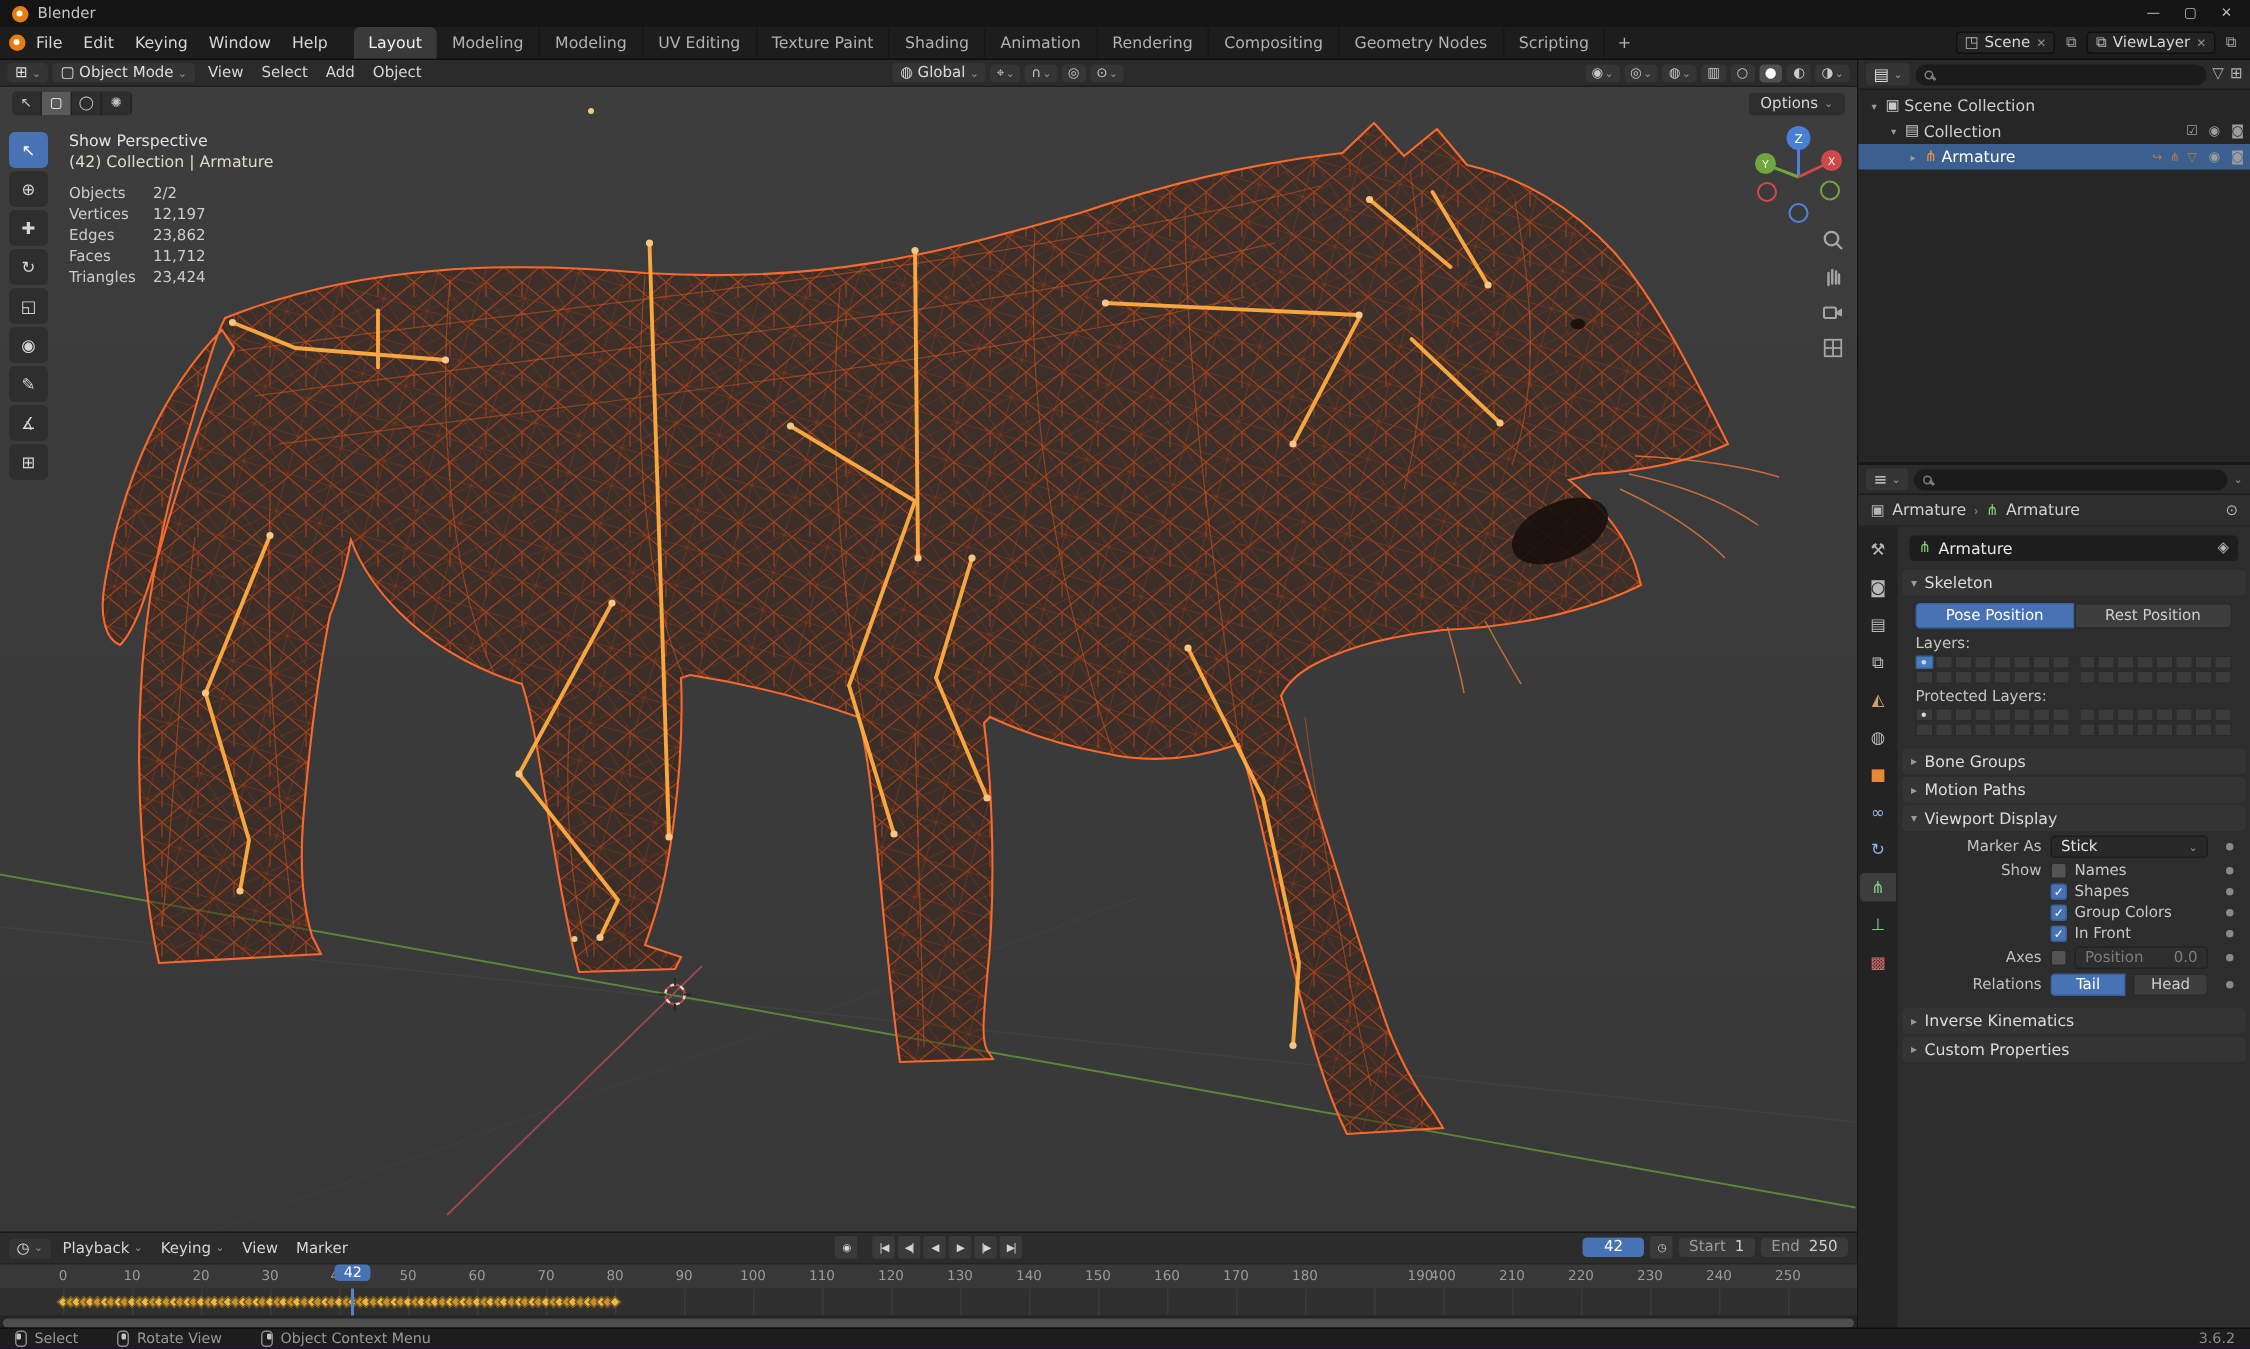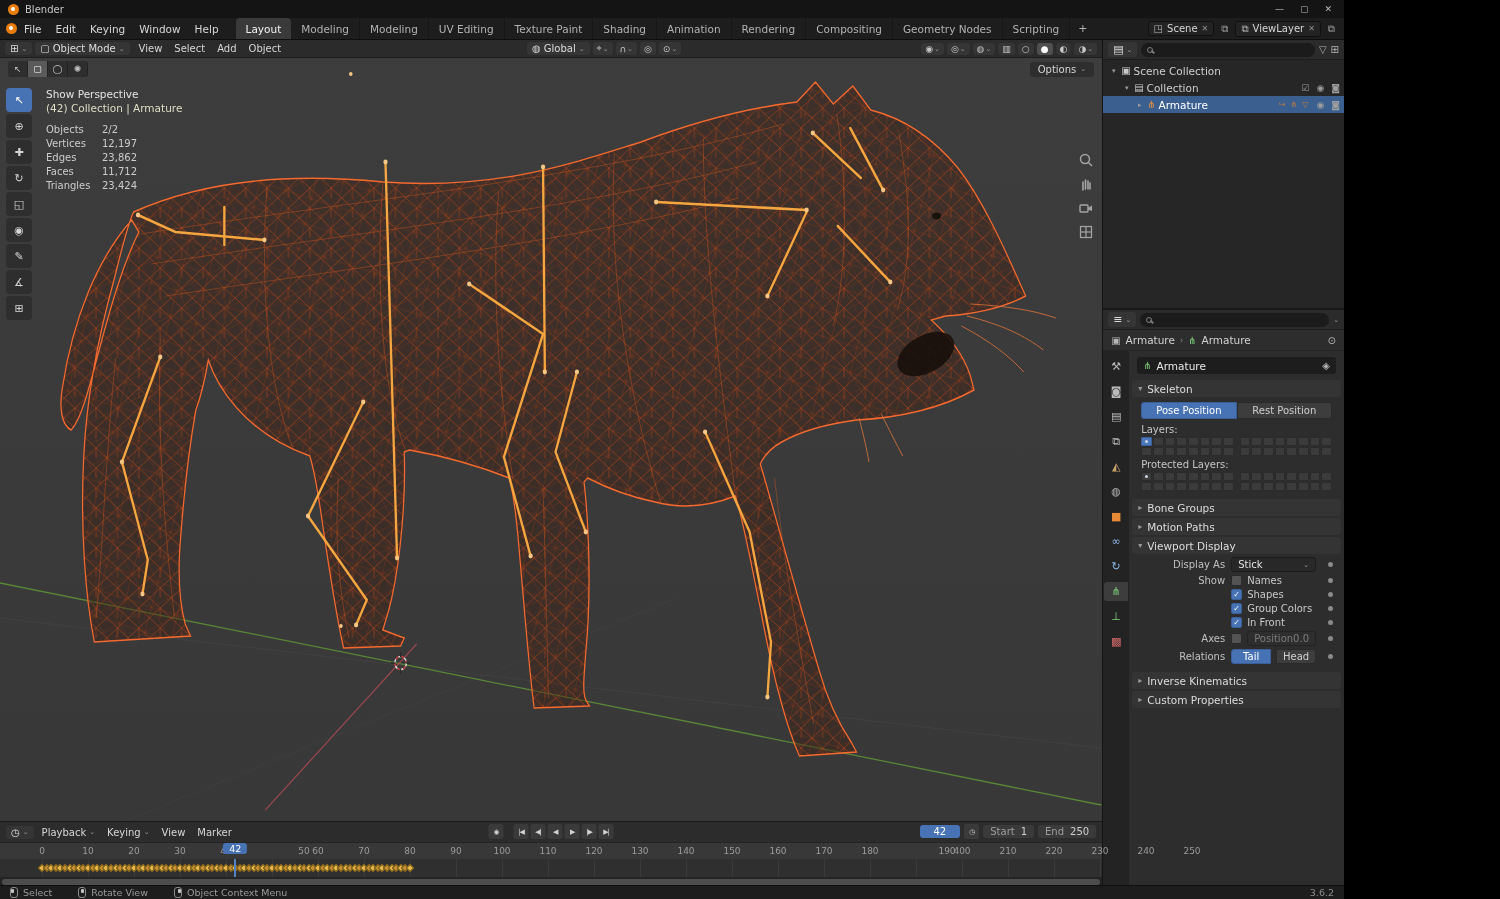--- a/index.html
+++ b/index.html
@@ -1,16 +1,16 @@
 <!DOCTYPE html>
 <html><head>
 <meta charset="utf-8">
 <style>
   html,body{margin:0;padding:0;background:#000;}
-  .app{position:relative;width:1344px;height:899px;background:#4c1d95;overflow:hidden;
+  .app{position:relative;width:1500px;height:899px;background:#4c1d95;overflow:hidden;
        font-family:"DejaVu Sans",sans-serif;font-size:11px;color:#d1d1d1;user-select:none;}
   .app *{box-sizing:border-box;}
 
   
   .titlebar{height:18px;background:#141414;display:flex;align-items:center;padding:0 8px;gap:6px;font-size:10px;color:#c6c6c6;}
   .blender-logo{width:11px;height:11px;border-radius:50%;background:#e87d0d;position:relative;flex:none;}
   .blender-logo::after{content:"";position:absolute;left:3px;top:3px;width:4px;height:4px;border-radius:50%;background:#fff;}
   .win-controls{margin-left:auto;display:flex;gap:16px;font-size:9px;color:#bdbdbd;padding-right:4px;}
   .win-controls span{cursor:default;}
 
@@ -516,21 +516,21 @@
             </span>
           </div>
         </div>
         <div class="tl-body">
           <div class="tl-ruler" id="tl-ruler">
               <span class="tick-num" style="left: 42px;">0</span>
               <span class="tick-num" style="left: 88px;">10</span>
               <span class="tick-num" style="left: 134px;">20</span>
               <span class="tick-num" style="left: 180px;">30</span>
               <span class="tick-num" style="left: 226px;">40</span>
-              <span class="tick-num" style="left: 272px; margin-left: 32px;">50</span>
+              <span class="tick-num" style="left: 272px;">50</span>
               <span class="tick-num" style="left: 318px;">60</span>
               <span class="tick-num" style="left: 364px;">70</span>
               <span class="tick-num" style="left: 410px;">80</span>
               <span class="tick-num" style="left: 456px;">90</span>
               <span class="tick-num" style="left: 502px;">100</span>
               <span class="tick-num" style="left: 548px;">110</span>
               <span class="tick-num" style="left: 594px;">120</span>
               <span class="tick-num" style="left: 640px;">130</span>
               <span class="tick-num" style="left: 686px;">140</span>
               <span class="tick-num" style="left: 732px;">150</span>
@@ -848,21 +848,21 @@
             <div class="ppanel-hdr">
               <span class="chev">▸</span>
               <span>Motion Paths</span>
             </div>
             <div class="ppanel-hdr">
               <span class="chev">▾</span>
               <span>Viewport Display</span>
             </div>
 
             <div class="prow">
-              <span class="plabel">Display As</span>
+              <span class="plabel">Marker As</span>
               <span class="pctrl">
                 <span class="dropdown">
                   <span>Stick</span>
                   <span class="chev">⌄</span>
                 </span>
               </span>
               <span class="anim-dot"></span>
             </div>
 
             <div id="show-rows">

